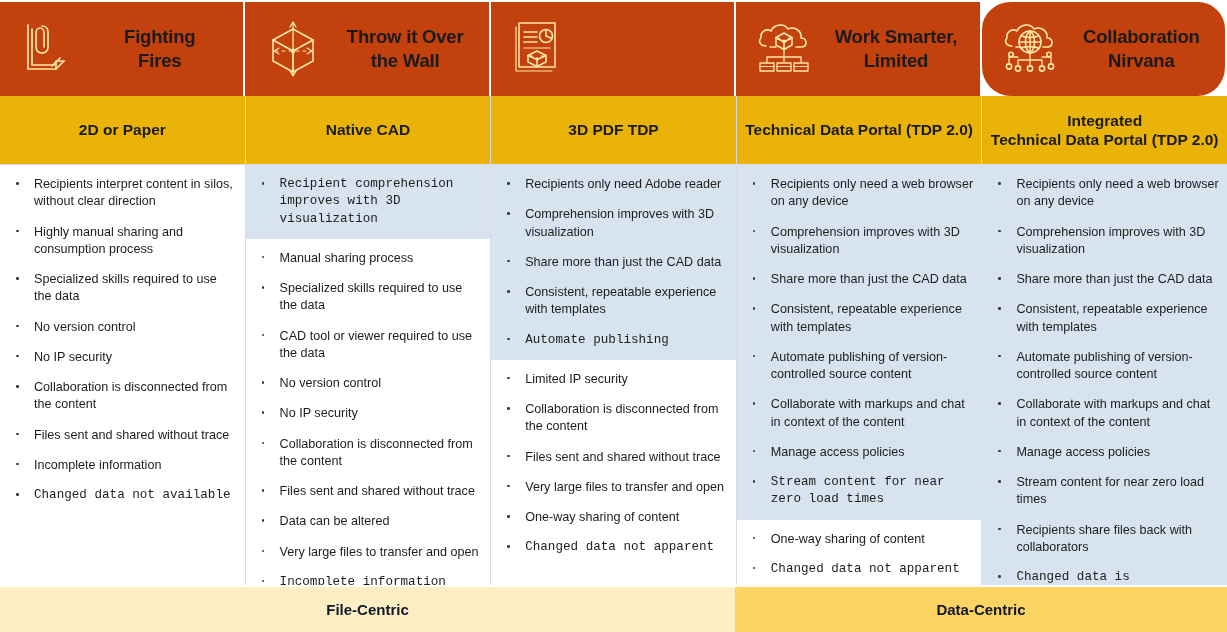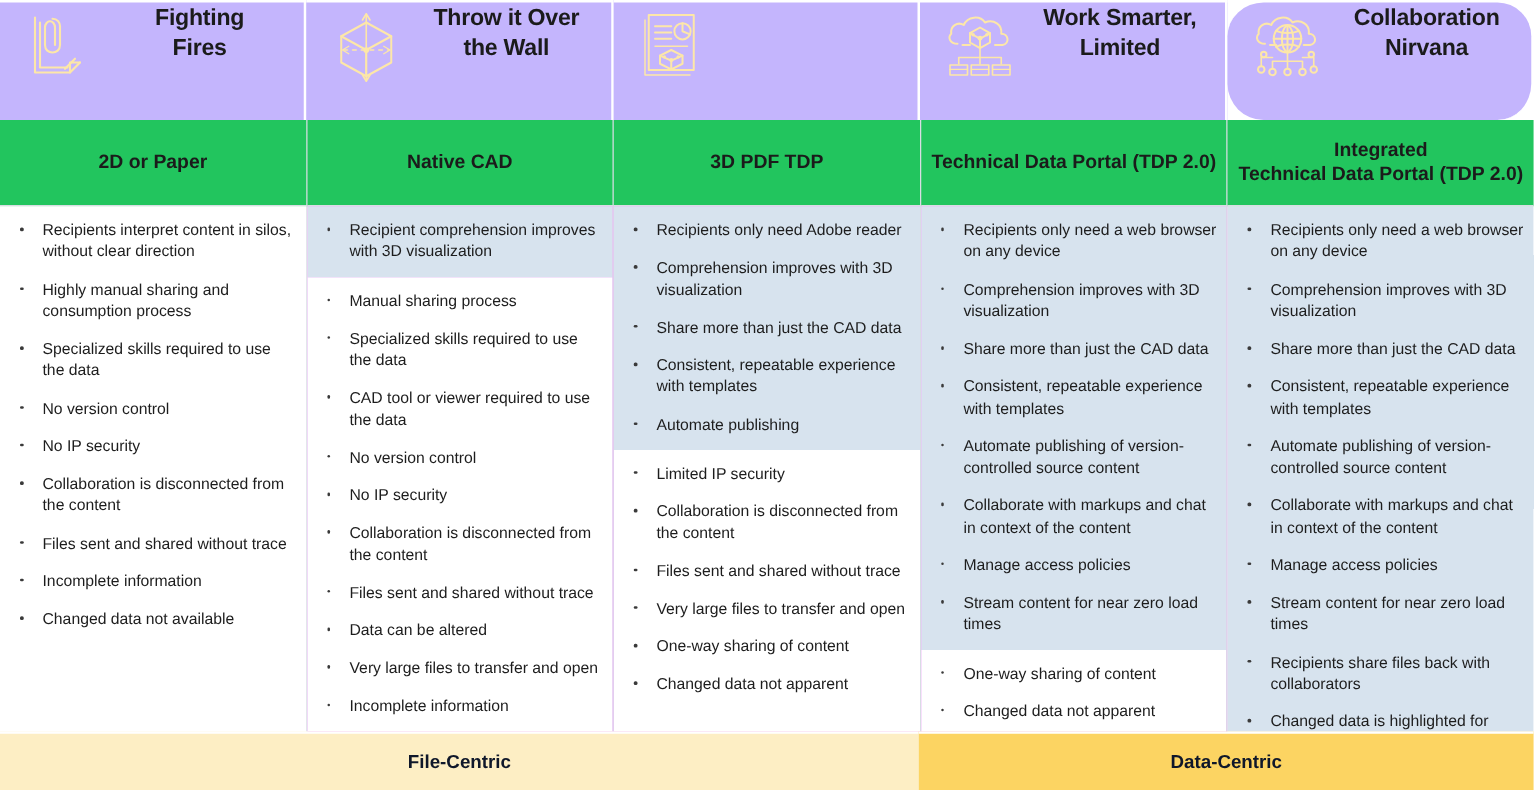--- a/index.html
+++ b/index.html
@@ -24,22 +24,23 @@
   }
 
   
   .header-row {
     display: flex;
     height: 96px;
     flex: 0 0 96px;
   }
   .header-cell {
     flex: 1 1 0;
-    background: #c4b5fd;
-    display: flex;
+    background: #c2410c;
+    display: flex;
+    align-items: center;
     justify-content: flex-start;
     box-sizing: border-box;
     border-right: 2px solid #ffffff;
     border-top: 2px solid #ffffff;
     padding: 0 6px 0 10px;
     position: relative;
   }
   .header-cell:last-child { border-right: 2px solid #ffffff; border-radius: 29px; }
   .header-cell .hdr-icon {
     flex: 0 0 76px;
@@ -63,21 +64,22 @@
     letter-spacing: -0.2px;
     padding-right: 4px;
     white-space: pre-line;
   }
 
   
   .subheader-row {
     display: flex;
     height: 69px;
     flex: 0 0 69px;
-    background: #22c55e;
+    background: #eab308;
+    justify-content: center;
   }
   .subheader-cell {
     flex: 1 1 0;
     box-sizing: border-box;
     display: flex;
     align-items: center;
     justify-content: center;
     text-align: center;
     font-weight: bold;
     font-size: 15.5px;
@@ -122,21 +124,21 @@
     padding: 0;
   }
   ul.bullets li {
     position: relative;
     padding-left: 24px;
     margin: 0 0 13px 0;
     font-size: 12.6px;
     line-height: 1.37;
     color: #1d1d1d;
   }
-  ul.bullets li:last-child { margin-bottom: 0; }
+  ul.bullets li:last-child { margin-bottom: 0; font-family: Liberation Mono, monospace; }
   ul.bullets li .dot {
     position: absolute;
     left: 6px;
     top: 6px;
     width: 2.6px;
     height: 2.6px;
     border-radius: 50%;
     background: #3a3a3a;
   }
 

